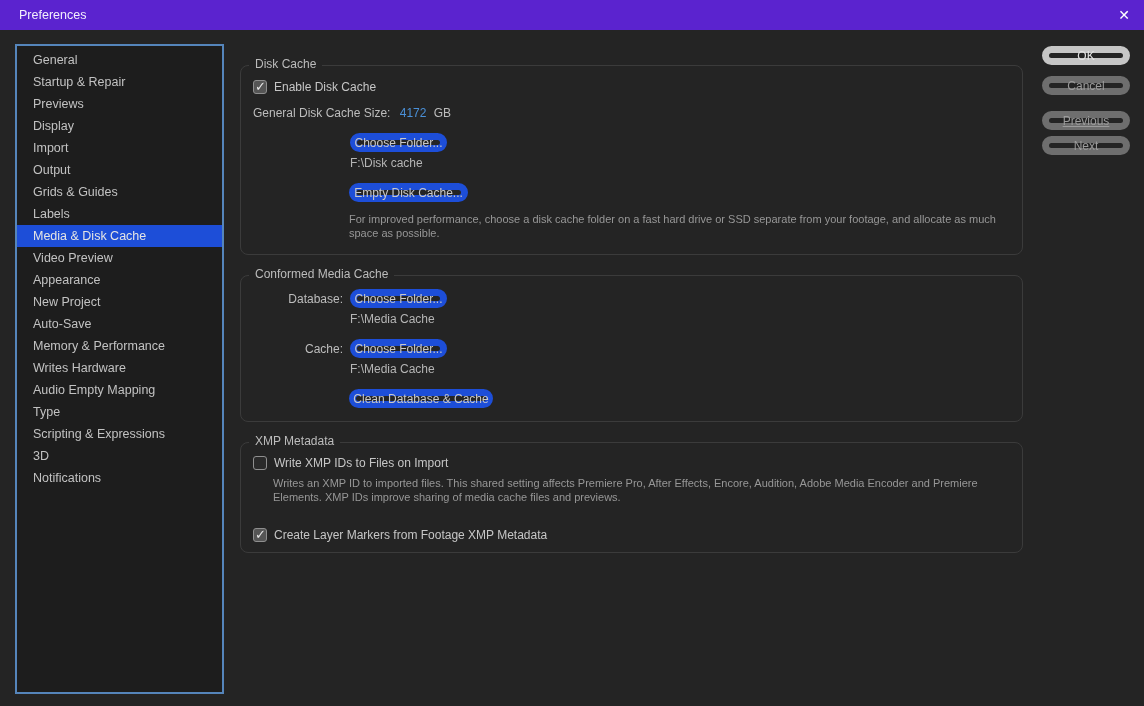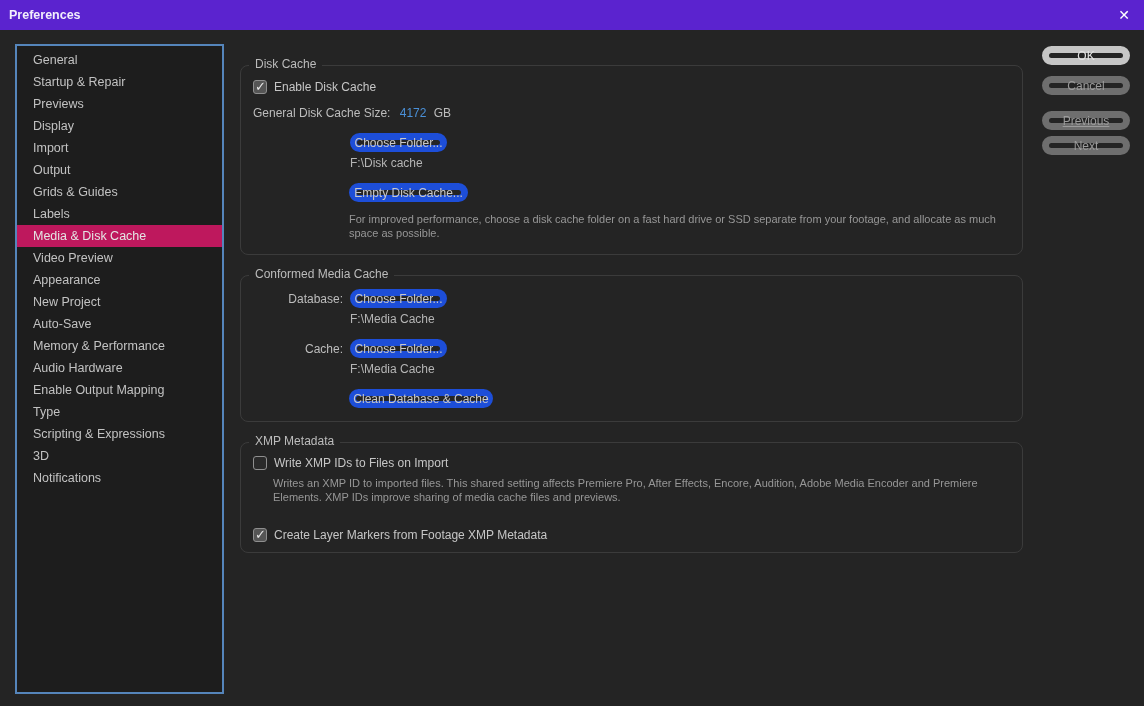--- a/index.html
+++ b/index.html
@@ -6,36 +6,36 @@
   html,body { width:1144px; height:706px; }
   body {
     font-family:"Liberation Sans","DejaVu Sans",sans-serif;
     background:#242424; color:#bdbdbd; overflow:hidden; position:relative;
   }
   
   .titlebar {
     position:absolute; left:0; top:0; width:1144px; height:30px;
     background:#5b23cf; display:flex; align-items:center;
   }
-  .titlebar-text { color:#f2eefc; font-size:12.5px; padding-left:9px;font-weight:bold; }
+  .titlebar-text { color:#f2eefc; font-size:12.5px; padding-left:19px; }
   .close-btn {
     position:absolute; right:0; top:0; width:40px; height:30px;
     display:flex; align-items:center; justify-content:center;
     color:#ffffff; font-size:14px; cursor:default;
   }
   
   .sidebar {
     position:absolute; left:15px; top:44px; width:209px; height:650px;
     background:#1d1d1d; border:2px solid #5585bb; padding-top:3px;
   }
   .sb-item {
     height:22px; line-height:22px; padding-left:16px;
     font-size:12.5px; color:#c2c2c2; white-space:nowrap;
   }
-  .sb-item.selected { background:#be185d; color:#e4e4e4; }
+  .sb-item.selected { background:#1d4ed8; color:#e4e4e4; }
   
   .group { position:absolute; border:1px solid #3b3b3b; border-radius:8px; }
   .group-title {
     position:absolute; top:-9px; left:8px; padding:0 6px;
     background:#242424; font-size:12px; color:#bcbcbc; white-space:nowrap;
   }
   #group-disk-cache { left:240px; top:65px; width:783px; height:190px; }
   #group-conformed  { left:240px; top:275px; width:783px; height:147px; }
   #group-xmp        { left:240px; top:442px; width:783px; height:111px; }
   
@@ -84,22 +84,22 @@
   <div class="sb-item">Import</div>
   <div class="sb-item">Output</div>
   <div class="sb-item">Grids &amp; Guides</div>
   <div class="sb-item">Labels</div>
   <div class="sb-item selected">Media &amp; Disk Cache</div>
   <div class="sb-item">Video Preview</div>
   <div class="sb-item">Appearance</div>
   <div class="sb-item">New Project</div>
   <div class="sb-item">Auto-Save</div>
   <div class="sb-item">Memory &amp; Performance</div>
-  <div class="sb-item">Audio Hardware</div>
-  <div class="sb-item">Enable Output Mapping</div>
+  <div class="sb-item">Writes Hardware</div>
+  <div class="sb-item">Audio Empty Mapping</div>
   <div class="sb-item">Type</div>
   <div class="sb-item">Scripting &amp; Expressions</div>
   <div class="sb-item">3D</div>
   <div class="sb-item">Notifications</div>
 </div>
 
 <div class="group" id="group-disk-cache">
   <span class="group-title">Disk Cache</span>
 </div>
 <div class="checkrow" style="left:253px; top:80px;">

